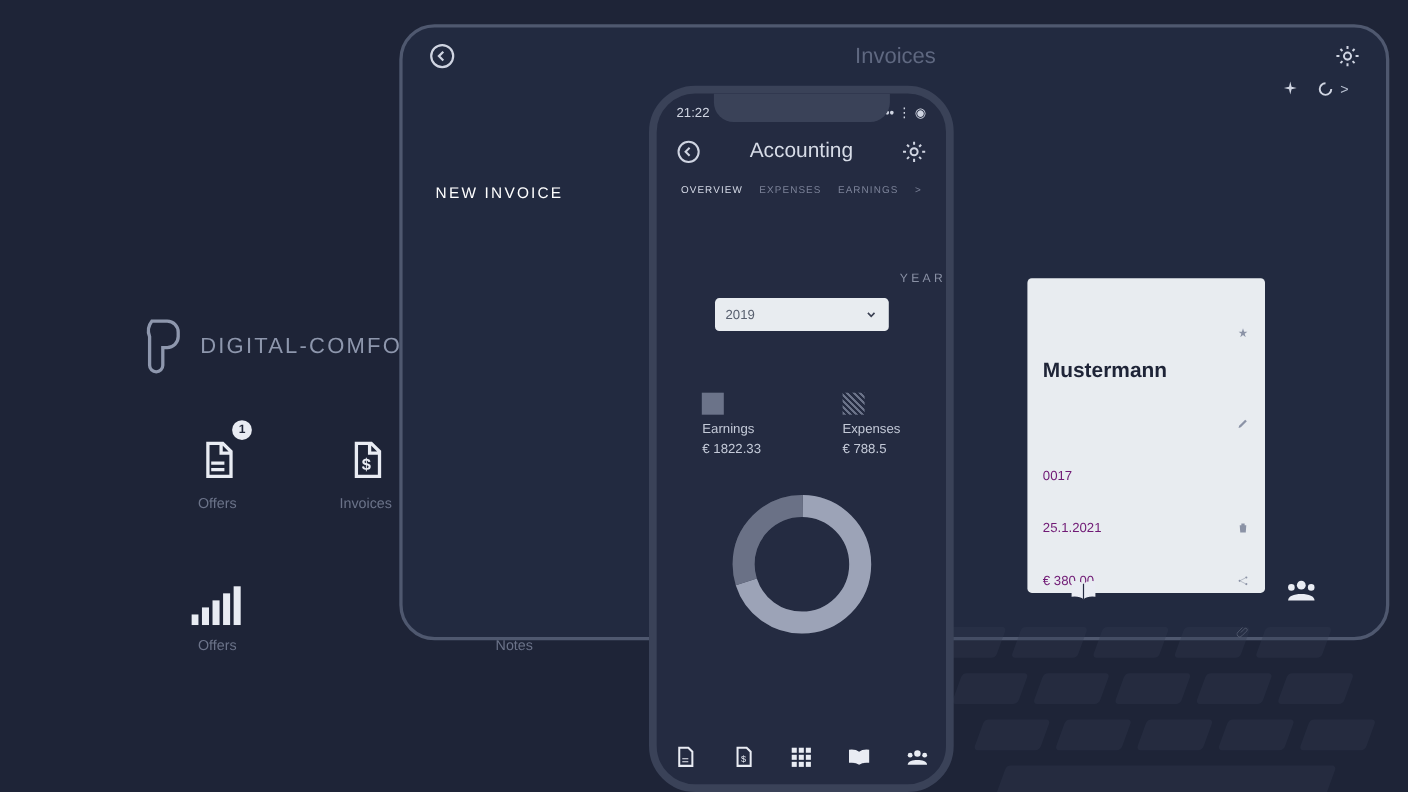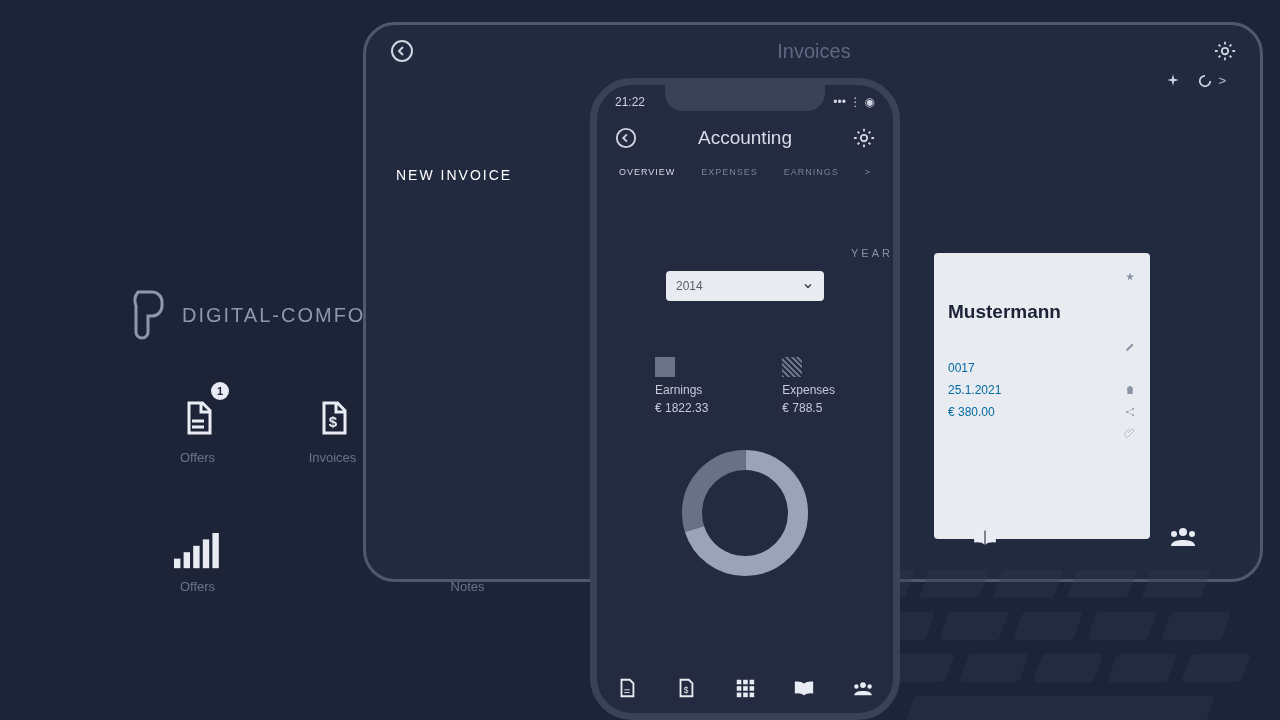--- a/index.html
+++ b/index.html
@@ -100,22 +100,23 @@
     border-radius: 4px;
     padding: 14px 14px;
     color: #1e2437;
   }
   .detail-card .heading { font-size: 19px; font-weight: 600; margin: 14px 0 14px; }
   .detail-line {
     display: flex;
     justify-content: space-between;
     align-items: center;
     font-size: 12px;
-    color: #0369a1;
+    color: #701a75;
     padding: 4px 0;
+    margin-top: 26px;
   }
   .detail-line svg { width: 12px; height: 12px; fill: #8b93a6; }
   .tablet-footer {
     position: absolute;
     bottom: 32px;
     right: 62px;
     display: flex;
     gap: 170px;
   }
   .tablet-footer svg { fill: #e9ecf3; }
@@ -129,21 +130,21 @@
   }
   .kbd-row { display: flex; gap: 14px; margin-bottom: 14px; transform: skewX(-20deg); }
   .kbd-key { width: 60px; height: 28px; background: #323a50; border-radius: 4px; }
   .kbd-key.wide  { width: 300px; }
 
   
   .phone {
     position: absolute;
     left: 590px;
     top: 78px;
-    width: 310px;
+    width: 277px;
     height: 642px;
     border: 7px solid #3a4258;
     border-radius: 42px;
     background: #242b41;
     z-index: 5;
     overflow: hidden;
   }
   .notch {
     position: absolute;
     left: 50%; top: 0;
@@ -405,21 +406,21 @@
   <div class="tabs">
     <span class="active">OVERVIEW</span>
     <span>EXPENSES</span>
     <span>EARNINGS</span>
     <span>&gt;</span>
   </div>
 
   <div class="year-block">
     <div class="year-label">YEAR</div>
     <div class="year-select">
-      <span>2014</span>
+      <span>2019</span>
       <svg width="12" height="12" viewBox="0 0 24 24">
           <path d="M6 9l6 6 6-6" fill="none" stroke="#3a4052" stroke-width="3"></path>
         </svg>
     </div>
   </div>
 
   <div class="legend">
     <div class="legend-col earn">
       <span>Earnings</span>
       <span>€ 1822.33</span>

